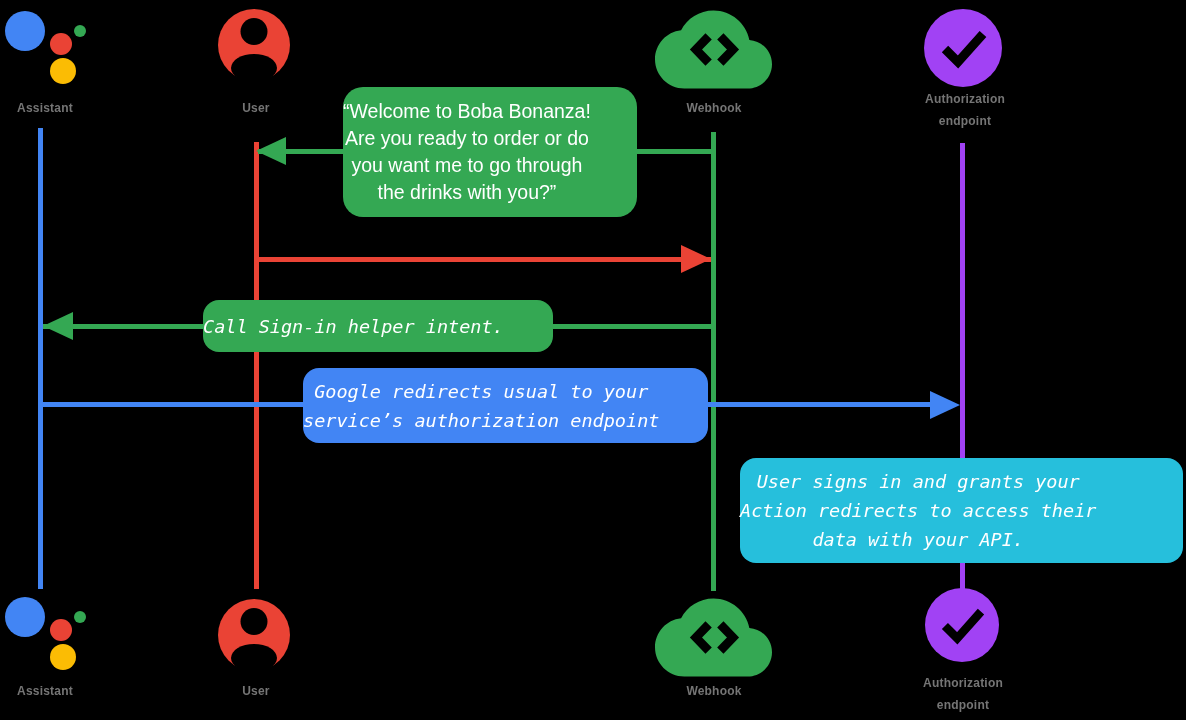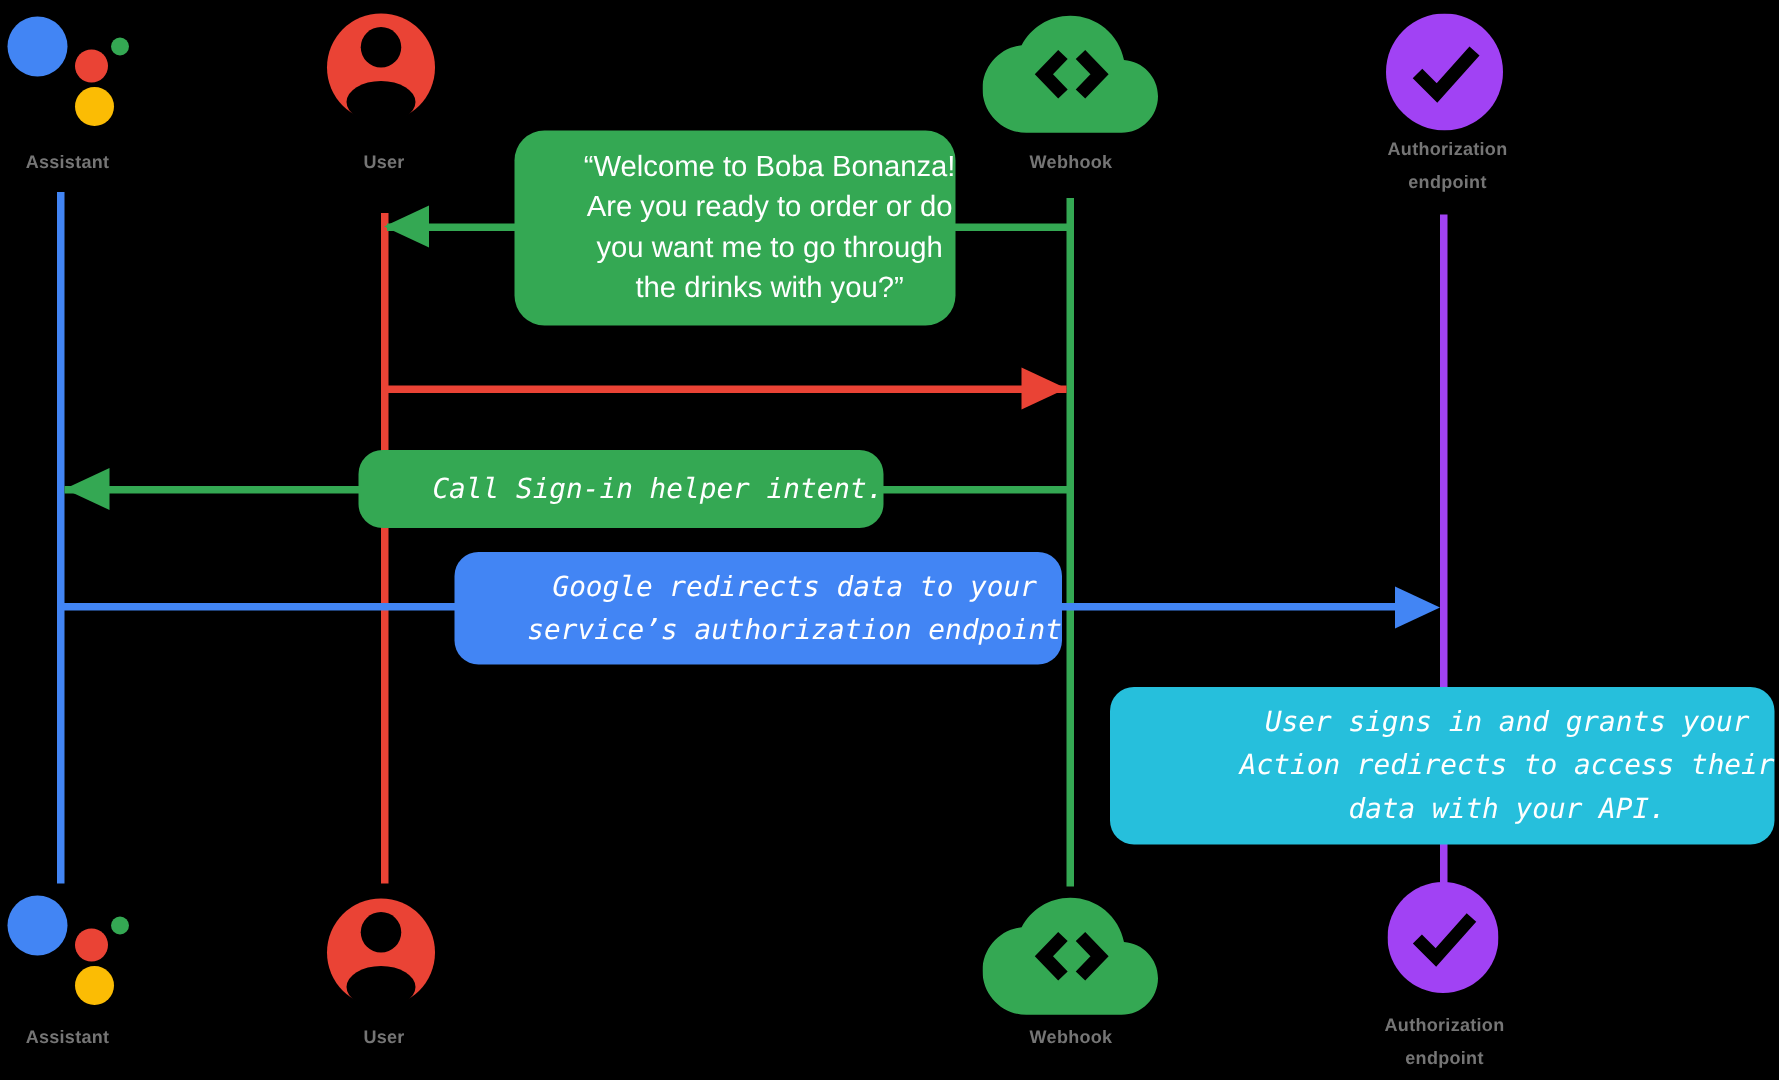--- a/index.html
+++ b/index.html
@@ -18,21 +18,21 @@
   
   .hline{position:absolute; height:5px; z-index:2;}
   .hl-green{background:var(--green);} .hl-red{background:var(--red);} .hl-blue{background:var(--blue);}
   
   .arrow-left,.arrow-right{position:absolute; width:0; height:0; z-index:2;
     border-top:14px solid transparent; border-bottom:14px solid transparent;}
   .arrow-left.green{border-right:30px solid var(--green);}
   .arrow-right.red{border-left:30px solid var(--red);}
   .arrow-right.blue{border-left:30px solid var(--blue);}
   
-  .bubble{position:absolute; z-index:3; display:flex; align-items:center; justify-content:flex-end;
+  .bubble{position:absolute; z-index:3; display:flex; align-items:center; justify-content:flex-start;
     color:#fff; text-align:center; white-space:pre-line;}
   .speech{font-family:"Liberation Sans", sans-serif; font-size:19.5px; line-height:27px;}
   .code{font-family:"DejaVu Sans Mono", monospace; font-style:italic; font-size:18.5px; line-height:29px;}
   .bg-green{background:var(--green);} .bg-red{background:var(--red);}
   .bg-blue{background:var(--blue);} .bg-cyan{background:var(--cyan);}
   
   .actor-label{position:absolute; transform:translateX(-50%); color:var(--gray);
     font-weight:700; font-size:12px; line-height:22px; text-align:center;
     white-space:pre-line; z-index:2; letter-spacing:0.2px;}
   
@@ -62,26 +62,26 @@
   <div class="arrow-right blue" style="left:930px; top:391px;"></div>
 
   <div class="bubble speech bg-green" style="left:343px; top:87px; width:294px; height:130px; border-radius:20px;">
     <span>“Welcome to Boba Bonanza!
 Are you ready to order or do
 you want me to go through
 the drinks with you?”</span>
   </div>
 
 
-  <div class="bubble code bg-green" style="left:203px; top:300px; width:350px; height:52px; border-radius:16px;margin-left:36px;">
+  <div class="bubble code bg-green" style="left:203px; top:300px; width:350px; height:52px; border-radius:16px;">
     <span>Call Sign-in helper intent.</span>
   </div>
 
   <div class="bubble code bg-blue" style="left:303px; top:368px; width:405px; height:75px; border-radius:16px;">
-    <span>Google redirects data to your
+    <span>Google redirects usual to your
 service’s authorization endpoint</span>
   </div>
 
   <div class="bubble code bg-cyan" style="left:740px; top:458px; width:443px; height:105px; border-radius:16px; z-index:4;">
     <span>User signs in and grants your
 Action redirects to access their
 data with your API.</span>
   </div>
 
   <div>

